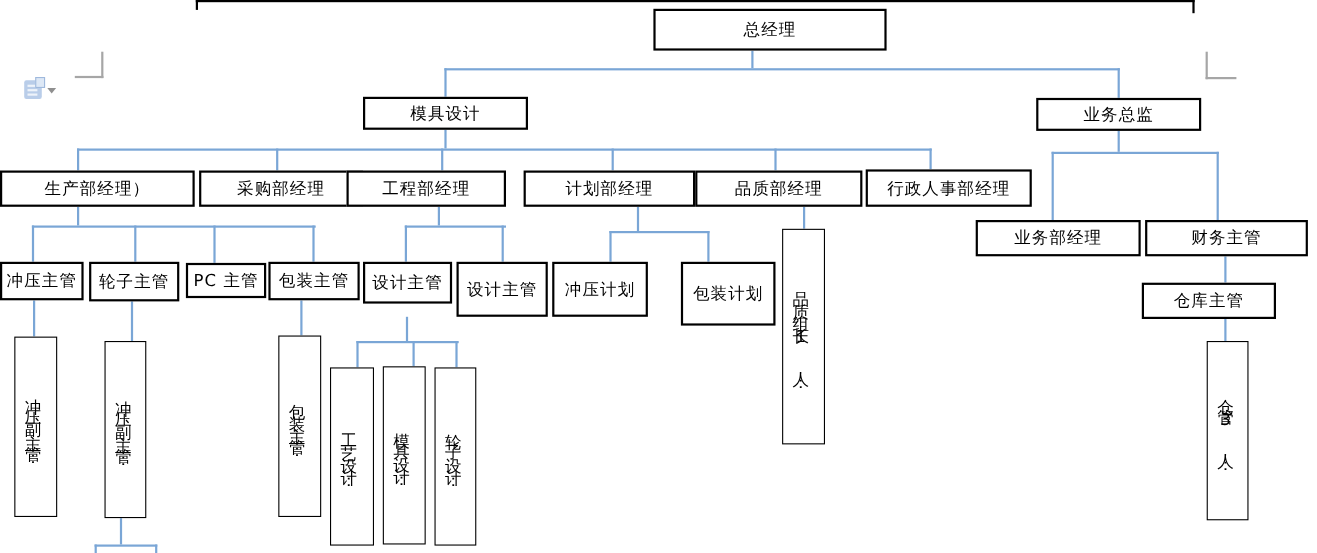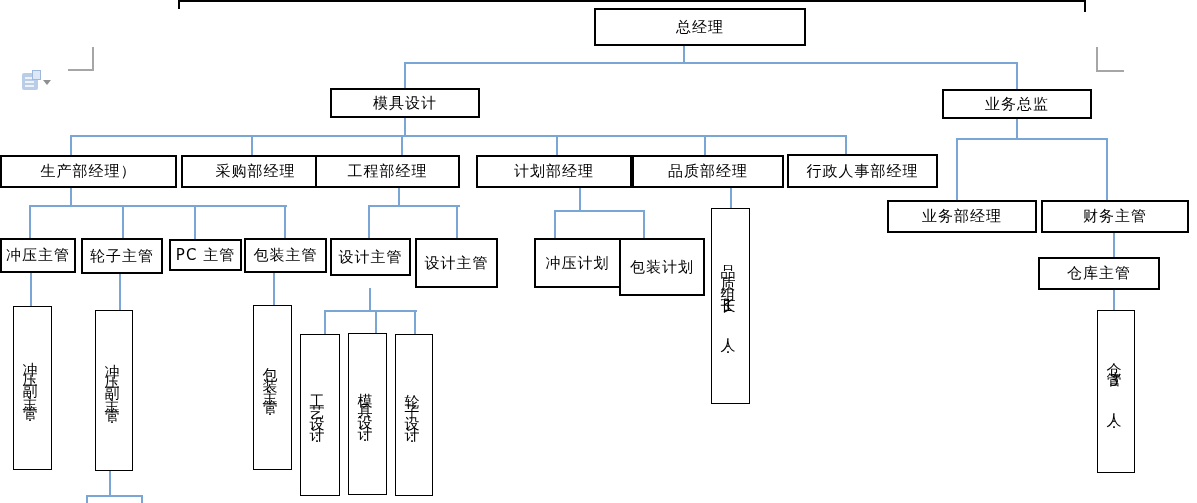--- a/index.html
+++ b/index.html
@@ -123,21 +123,21 @@
   <div class="box" style="left:476px;top:155px;width:156px;height:33px">计划部经理</div>
   <div class="box" style="left:632px;top:155px;width:152px;height:33px">品质部经理</div>
   <div class="box" style="left:787px;top:154px;width:151px;height:34px">行政人事部经理</div>
 
   <div class="box" style="left:0px;top:238px;width:76px;height:35px">冲压主管</div>
   <div class="box" style="left:81px;top:238px;width:82px;height:36px">轮子主管</div>
   <div class="box" style="left:169px;top:239px;width:73px;height:32px">PC 主管</div>
   <div class="box" style="left:244px;top:238px;width:83px;height:35px">包装主管</div>
   <div class="box" style="left:330px;top:238px;width:81px;height:38px">设计主管</div>
   <div class="box" style="left:415px;top:238px;width:83px;height:50px">设计主管</div>
-  <div class="box" style="left:534px;top:238px;width:87px;height:50px">冲压计划</div>
+  <div class="box" style="left:502px;top:238px;width:87px;height:50px">冲压计划</div>
   <div class="box" style="left:619px;top:238px;width:86px;height:58px">包装计划</div>
 
   <div class="box" style="left:1041px;top:200px;width:148px;height:33px">财务主管</div>
   <div class="box" style="left:887px;top:200px;width:150px;height:33px">业务部经理</div>
   <div class="box" style="left:1038px;top:257px;width:122px;height:33px">仓库主管</div>
 
   <div class="box vbox" style="left:13px;top:306px;width:39px;height:164px">冲压副主管：</div>
   <div class="box vbox" style="left:95px;top:310px;width:38px;height:161px">冲压副主管：</div>
   <div class="box vbox" style="left:253px;top:305px;width:39px;height:165px">包装主管：</div>
   <div class="box vbox" style="left:300px;top:334px;width:40px;height:162px">工艺设计：</div>

